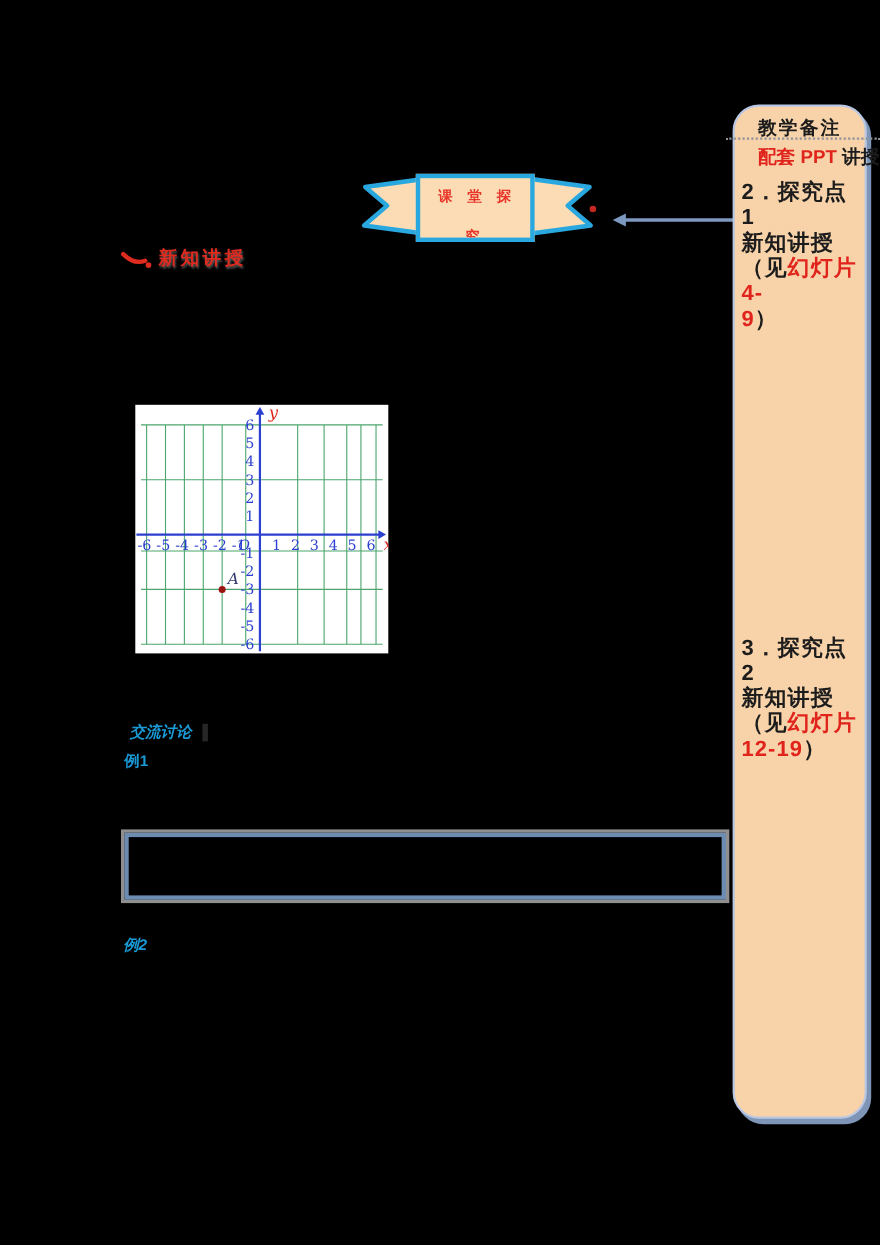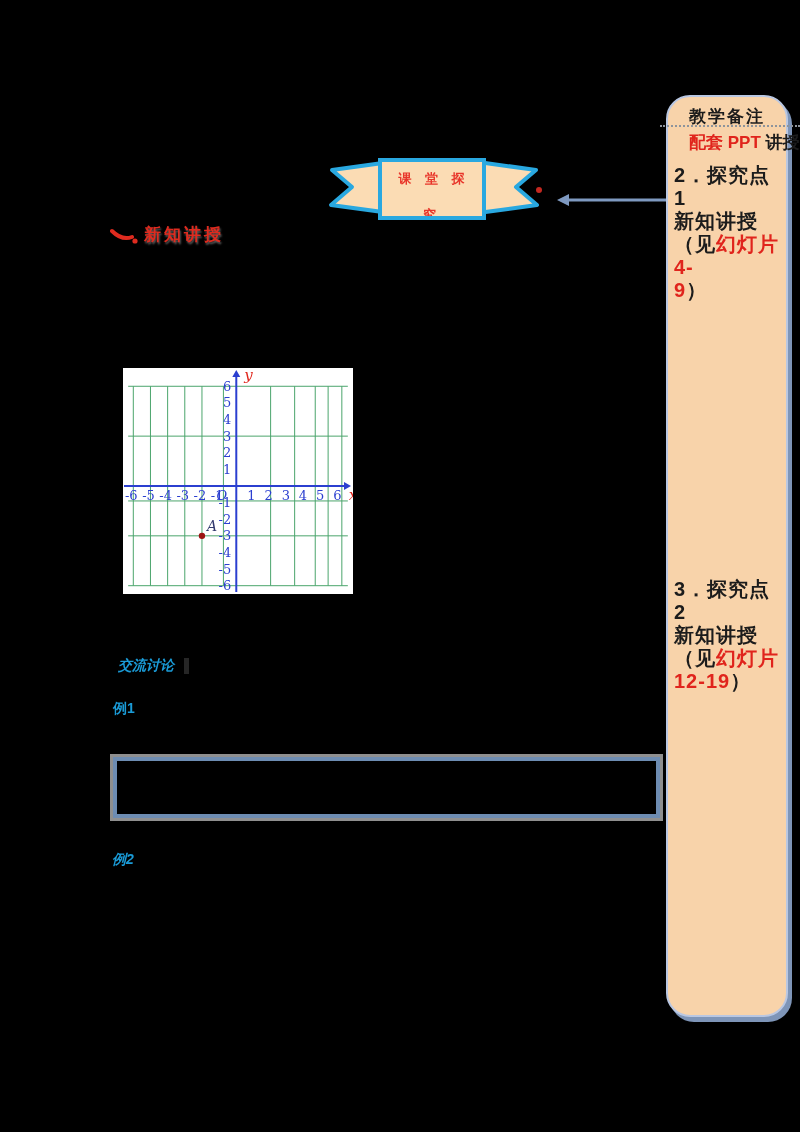--- a/index.html
+++ b/index.html
@@ -25,21 +25,21 @@
   #section-heading-label{font-size:17px;font-weight:bold;color:#df2b1f;letter-spacing:3px;
     margin-left:6px;text-shadow:1px 2px 2px rgba(110,110,110,0.85);}
 
   
   #grid-panel{left:123px;top:368px;width:230px;height:226px;background:#ffffff;}
 
   
   .blue-label{color:#1a9bd7;font-weight:bold;font-size:14px;}
   #discussion-row{left:118px;top:657px;display:flex;align-items:center;font-style:italic;}
   #cursor-artifact{width:5px;height:16px;background:#262626;margin-left:10px;}
-  #example1{left:113px;top:700px;}
+  #example1{left:113px;top:683px;}
   #example2{left:112px;top:851px;font-style:italic;}
 
   
   #answer-box{left:113px;top:757px;width:547px;height:61px;box-sizing:border-box;
     border:4px solid #6d8cb2;outline:3px solid #8f8f8f;background:transparent;}
 
   
   #sidebar{left:666px;top:95px;width:122px;height:922px;box-sizing:border-box;
     background:#f8d3aa;border:2px solid #b9c7e2;border-radius:24px;
     box-shadow:4px 5px 0 #7e95b8;}

